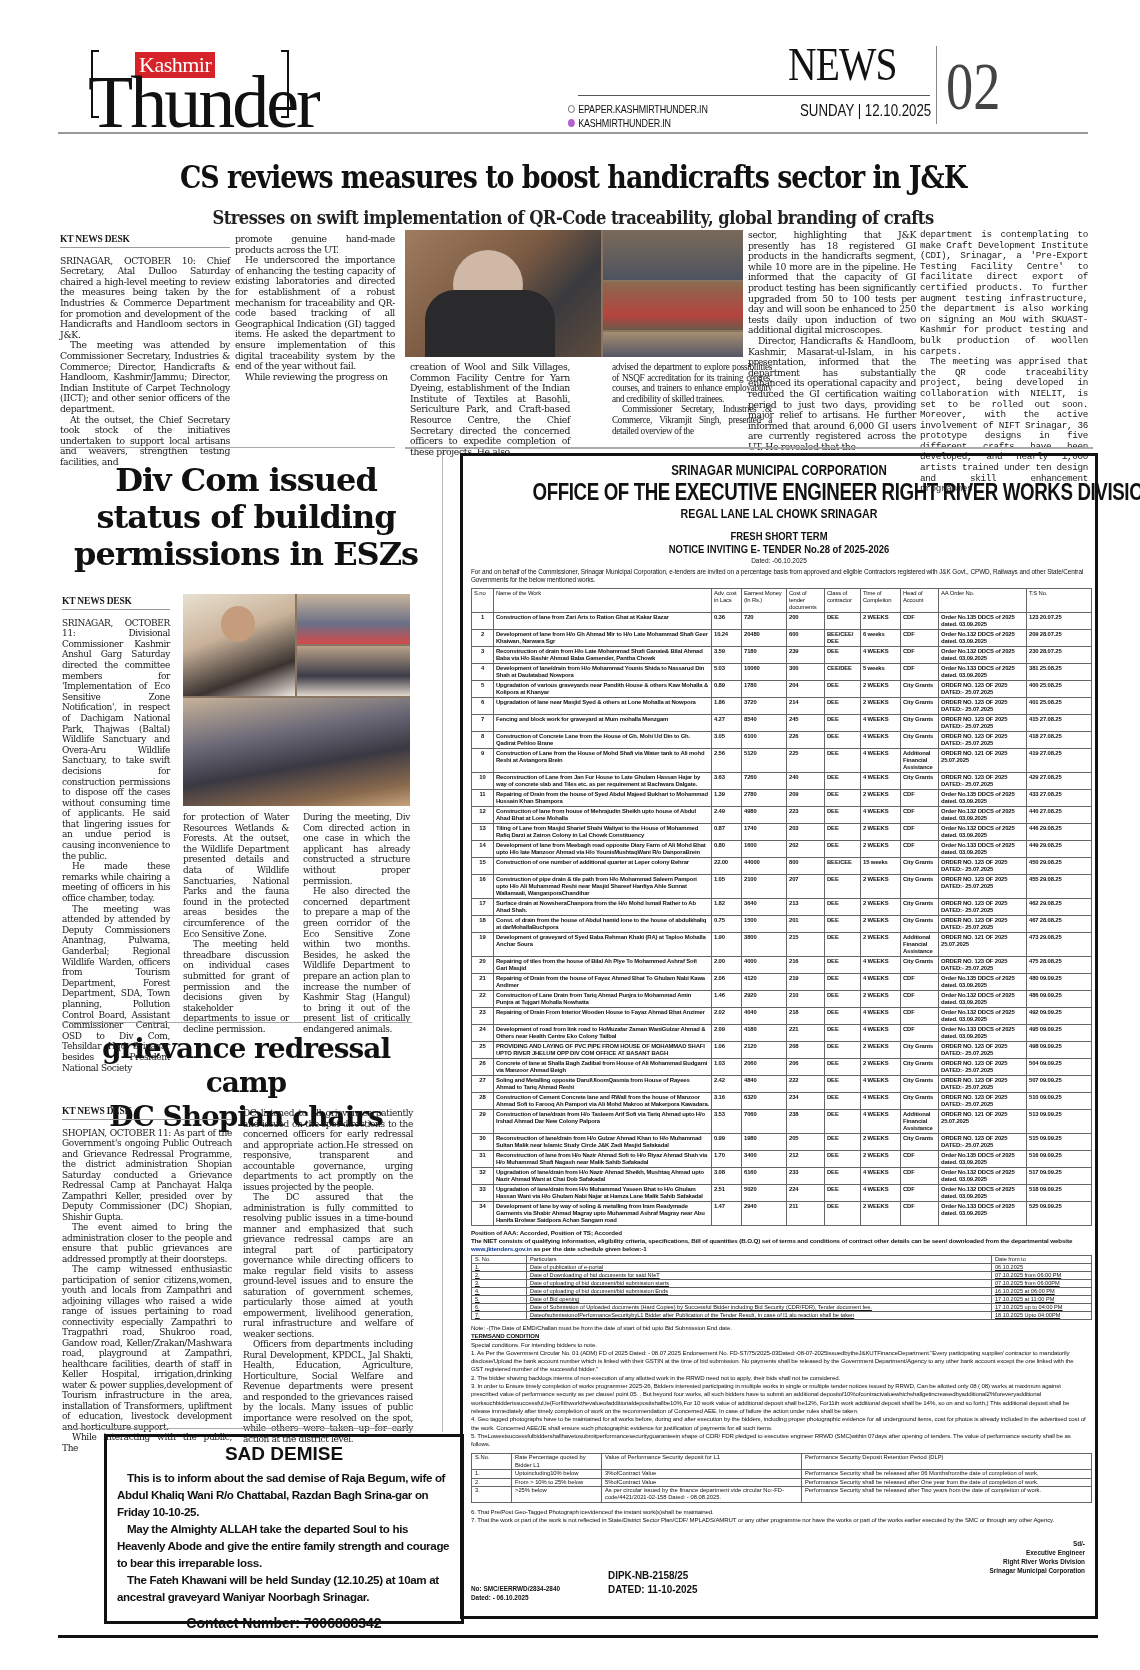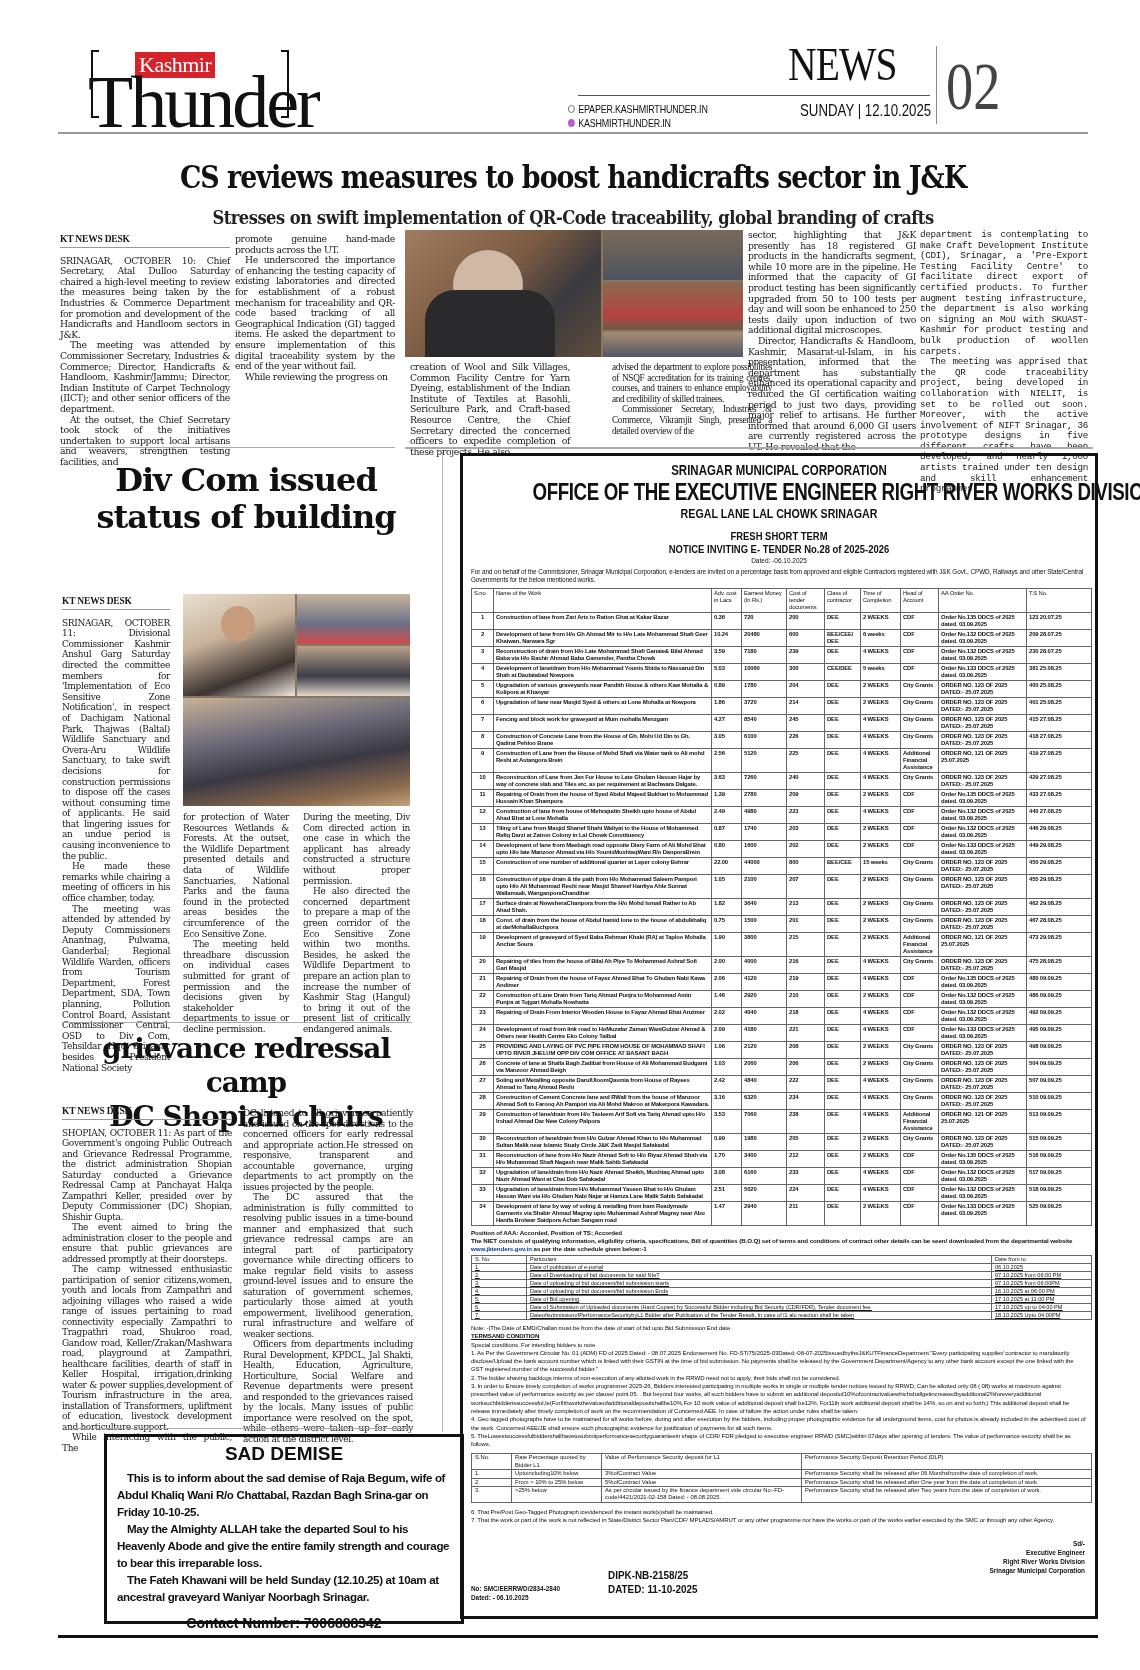--- a/index.html
+++ b/index.html
@@ -144,20 +144,21 @@
   <p>The meeting was apprised that the QR code traceability project, being developed in collaboration with NIELIT, is set to be rolled out soon. Moreover, with the active involvement of NIFT Srinagar, 36 prototype designs in five different crafts have been developed, and nearly 1,000 artists trained under ten design and skill enhancement programmes.</p>
 </div>
 
 <div class="hrule" style="left:405px; top:447px; width:688px;"></div>
 <div class="hrule" style="left:60px; top:447px; width:335px; border-top-width:1px;"></div>
 <div class="vrule" style="left:442px; top:452px; height:980px;"></div>
 
 <div class="h2" style="left:60px; top:462px; width:372px; font-size:32px; line-height:37px;">
   <div>Div Com issued</div>
   <div>status of building</div>
+  <div>permissions in ESZs</div>
 </div>
 <div class="col" style="left:62px; top:596px; width:108px; font-size:9px;">
   <div class="desk">KT NEWS DESK</div>
   <p class="first">SRINAGAR, OCTOBER 11: Divisional Commissioner Kashmir Anshul Garg Saturday directed the committee members for 'Implementation of Eco Sensitive Zone Notification', in respect of Dachigam National Park, Thajwas (Baltal) Wildlife Sanctuary and Overa-Aru Wildlife Sanctuary, to take swift decisions for construction permissions to dispose off the cases without consuming time of applicants. He said that lingering issues for an undue period is causing inconvenience to the public.</p>
   <p>He made these remarks while chairing a meeting of officers in his office chamber, today.</p>
   <p>The meeting was attended by attended by Deputy Commissioners Anantnag, Pulwama, Ganderbal; Regional Wildlife Warden, officers from Tourism Department, Forest Department, SDA, Town planning, Pollution Control Board, Assistant Commissioner Central, OSD to Div Com, Tehsildar Hqd Srinagar besides President National Society</p>
 </div>
 <div class="photo" style="left:183px; top:594px; width:227px; height:212px;">
   <div class="ph" style="left:0;top:0;width:112px;height:102px;background:linear-gradient(160deg,#e8e0d0 0%,#c9b29a 40%,#3a3330 75%,#efe8e0 100%);"></div>
   <div class="ph" style="left:38px;top:12px;width:34px;height:36px;border-radius:50%;background:#c59c7c;"></div>

